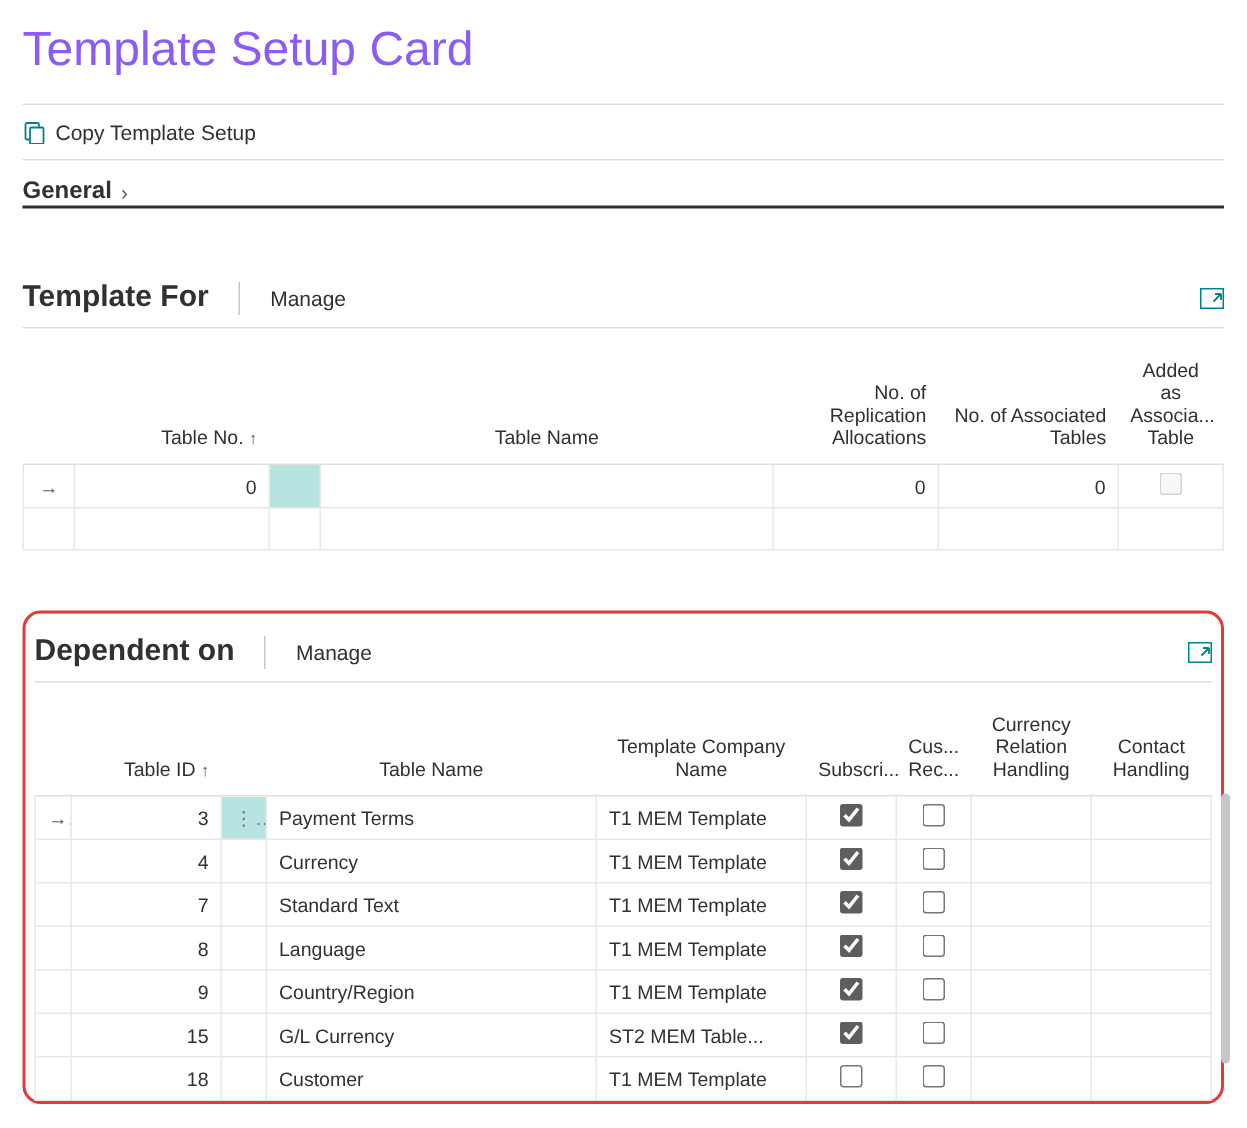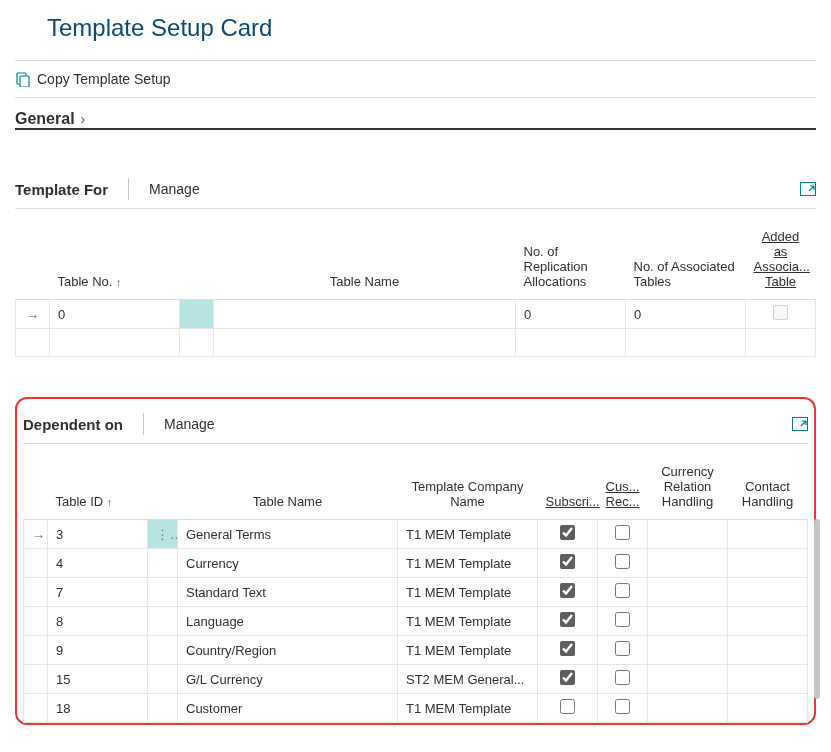--- a/index.html
+++ b/index.html
@@ -4,26 +4,25 @@
   <style>
     * { box-sizing: border-box; margin: 0; padding: 0; }
     body {
       font-family: "Segoe UI", -apple-system, sans-serif;
       background: #fff;
       color: #323130;
       padding: 10px 15px;
       width: 831px;
     }
     .page-title {
-      font-size: 24px;
+      font-size: 32px;
       font-weight: 300;
-      color: #0c4a6e;
+      color: #8b5cf6;
       margin-bottom: 18px;
       margin-top: 4px;
-      margin-left: 32px;
     }
     .thin-divider {
       border: none;
       border-top: 1px solid #e1dfdd;
       margin: 0;
     }
     .action-row {
       padding: 10px 0;
       display: flex;
       align-items: center;
@@ -57,21 +56,21 @@
 
     .subheader-row {
       display: flex;
       align-items: center;
       border-bottom: 1px solid #e1dfdd;
       padding: 8px 0;
       position: relative;
     }
     .subheader-title {
       font-weight: 600;
-      font-size: 15px;
+      font-size: 20px;
       color: #323130;
       padding-right: 20px;
     }
     .subheader-divider {
       width: 1px;
       height: 22px;
       background: #c8c6c4;
       margin-right: 20px;
     }
     .subheader-action {
@@ -95,22 +94,22 @@
     }
     table.grid th {
       text-align: center;
       font-weight: 400;
       color: #323130;
       padding: 6px 8px 10px 8px;
       vertical-align: bottom;
       border-bottom: 1px solid #e1dfdd;
       font-size: 13px;
     }
-    table.grid th.right, table.grid td.right { text-align: left; }
-    table.grid th.center, table.grid td.center { text-align: center; text-decoration: underline; }
+    table.grid th.right, table.grid td.right { text-align: right; }
+    table.grid th.center, table.grid td.center { text-align: center; }
     table.grid td {
       border: 1px solid #e9e7e5;
       padding: 5px 8px;
       height: 28px;
       vertical-align: middle;
       white-space: nowrap;
       overflow: hidden;
       text-overflow: ellipsis;
     }
     .row-selector {
@@ -283,21 +282,21 @@
         <th class="center">Cus... Rec...</th>
         <th>Currency Relation Handling</th>
         <th>Contact Handling</th>
       </tr>
     </thead>
     <tbody id="dep-body">
         <tr>
           <td class="row-selector">→</td>
           <td class="right">3</td>
           <td class="cell-sel cell-menu">⋮</td>
-          <td>General Terms</td>
+          <td>Payment Terms</td>
           <td>T1 MEM Template</td>
           <td class="center"><input type="checkbox" class="chk" checked="" style=""></td>
           <td class="center"><input type="checkbox" class="chk" style=""></td>
           <td></td>
           <td></td>
         </tr>
         <tr>
           <td class="row-selector"></td>
           <td class="right">4</td>
           <td></td>
@@ -339,21 +338,21 @@
           <td class="center"><input type="checkbox" class="chk" checked="" style=""></td>
           <td class="center"><input type="checkbox" class="chk" style=""></td>
           <td></td>
           <td></td>
         </tr>
         <tr>
           <td class="row-selector"></td>
           <td class="right">15</td>
           <td></td>
           <td>G/L Currency</td>
-          <td>ST2 MEM General...</td>
+          <td>ST2 MEM Table...</td>
           <td class="center"><input type="checkbox" class="chk" checked="" style=""></td>
           <td class="center"><input type="checkbox" class="chk" style=""></td>
           <td></td>
           <td></td>
         </tr>
         <tr>
           <td class="row-selector"></td>
           <td class="right">18</td>
           <td></td>
           <td>Customer</td>

